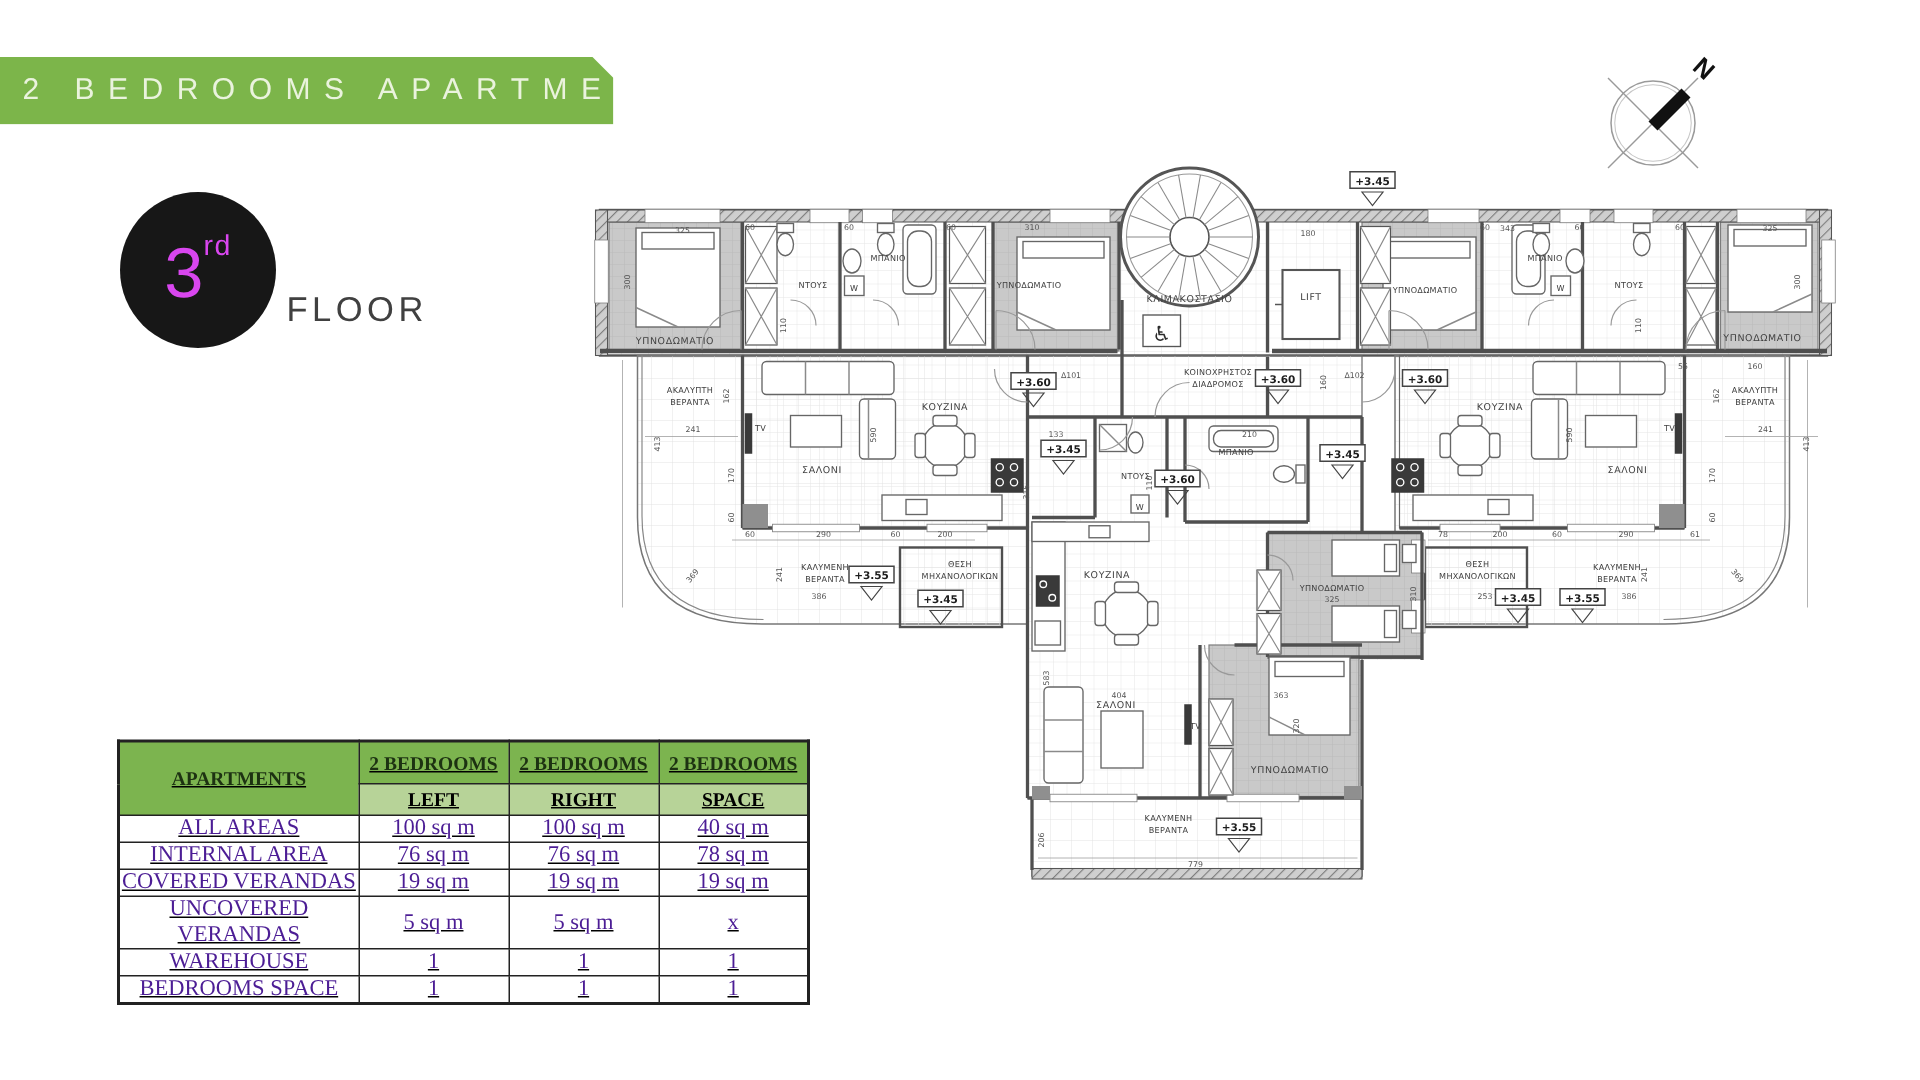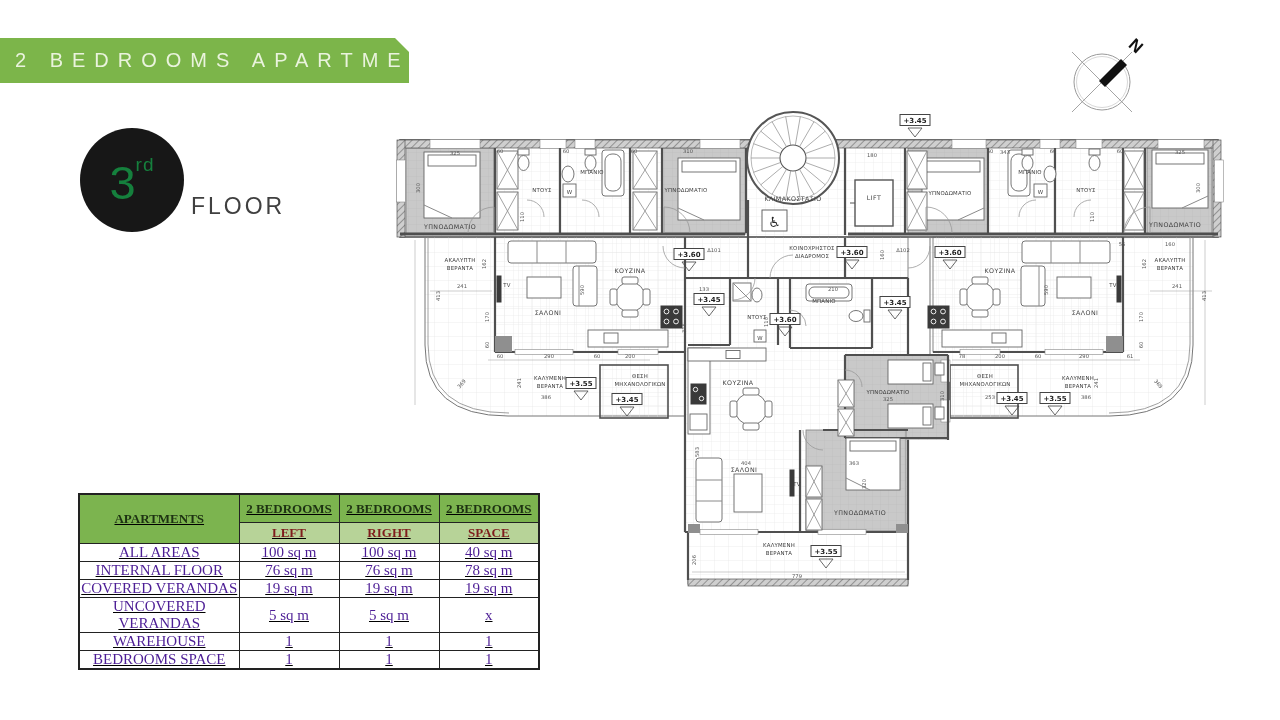--- a/index.html
+++ b/index.html
@@ -5,33 +5,33 @@
   html,body{margin:0;padding:0;background:#ffffff;}
   .page{position:relative;width:1280px;height:720px;background:#fff;overflow:hidden;
         font-family:"Liberation Sans",sans-serif;}
   
   .banner{position:absolute;left:0;top:38px;width:409px;height:45px;background:#7cb54a;
           clip-path:polygon(0 0,395px 0,409px 14px,409px 45px,0 45px);
           display:flex;align-items:center;padding-left:15px;box-sizing:border-box;}
   .banner span{color:#eaf3dd;font-size:20px;letter-spacing:9px;font-weight:400;white-space:nowrap;}
   
   .badge{position:absolute;left:80px;top:128px;width:104px;height:104px;border-radius:50%;
-         background:#171717;color:#15803d;display:flex;align-items:center;justify-content:center;}
+         background:#171717;color:#d946ef;display:flex;align-items:center;justify-content:center;}
   .badge .num{font-size:47px;line-height:1;}
   .badge sup{font-size:19px;vertical-align:28px;letter-spacing:1px;}
   .floor-word{position:absolute;left:191px;top:193px;font-size:23px;letter-spacing:3px;color:#404040;}
   
   .apt-table{position:absolute;left:78px;top:493px;width:460px;border-collapse:collapse;
              font-family:"Liberation Serif",serif;table-layout:fixed;text-decoration:underline;}
   .apt-table th,.apt-table td{border:1px solid #222;text-align:center;padding:0;}
   .apt-table{border:2px solid #222;}
   .apt-table col.c0{width:160px;}
   .apt-table col.cv{width:100px;}
   .apt-table th.hdr{background:#7cb44f;color:#1d3212;font-size:13px;height:27px;font-weight:bold;}
-  .apt-table th.sub{background:#b7d398;color:#7f1d1d;font-size:13px;height:20px;font-weight:bold;}
+  .apt-table th.sub{background:#b7d398;color:#000000;font-size:13px;height:20px;font-weight:bold;}
   .apt-table td{font-size:15px;color:#4c1d95;height:17px;background:#fff;}
   
   .compass{position:absolute;left:1066px;top:30px;}
   
   .plan{position:absolute;left:395px;top:106px;}
   .plan text{font-family:"DejaVu Sans",sans-serif;}
   .lbl{font-size:6.3px;fill:#3f3f3f;letter-spacing:.4px;text-anchor:middle;}
   .lbl2{font-size:5.4px;fill:#3f3f3f;letter-spacing:.2px;text-anchor:middle;}
   .dim{font-size:5.2px;fill:#555;text-anchor:middle;}
   .elev{font-size:7px;font-weight:bold;fill:#1d1d1d;text-anchor:middle;}
@@ -555,21 +555,21 @@
       </tr>
     </thead>
     <tbody>
       <tr>
         <td>ALL AREAS</td>
         <td>100 sq m</td>
         <td>100 sq m</td>
         <td>40 sq m</td>
       </tr>
       <tr>
-        <td>INTERNAL FLOOR</td>
+        <td>INTERNAL AREA</td>
         <td>76 sq m</td>
         <td>76 sq m</td>
         <td>78 sq m</td>
       </tr>
       <tr>
         <td>COVERED VERANDAS</td>
         <td>19 sq m</td>
         <td>19 sq m</td>
         <td>19 sq m</td>
       </tr>

